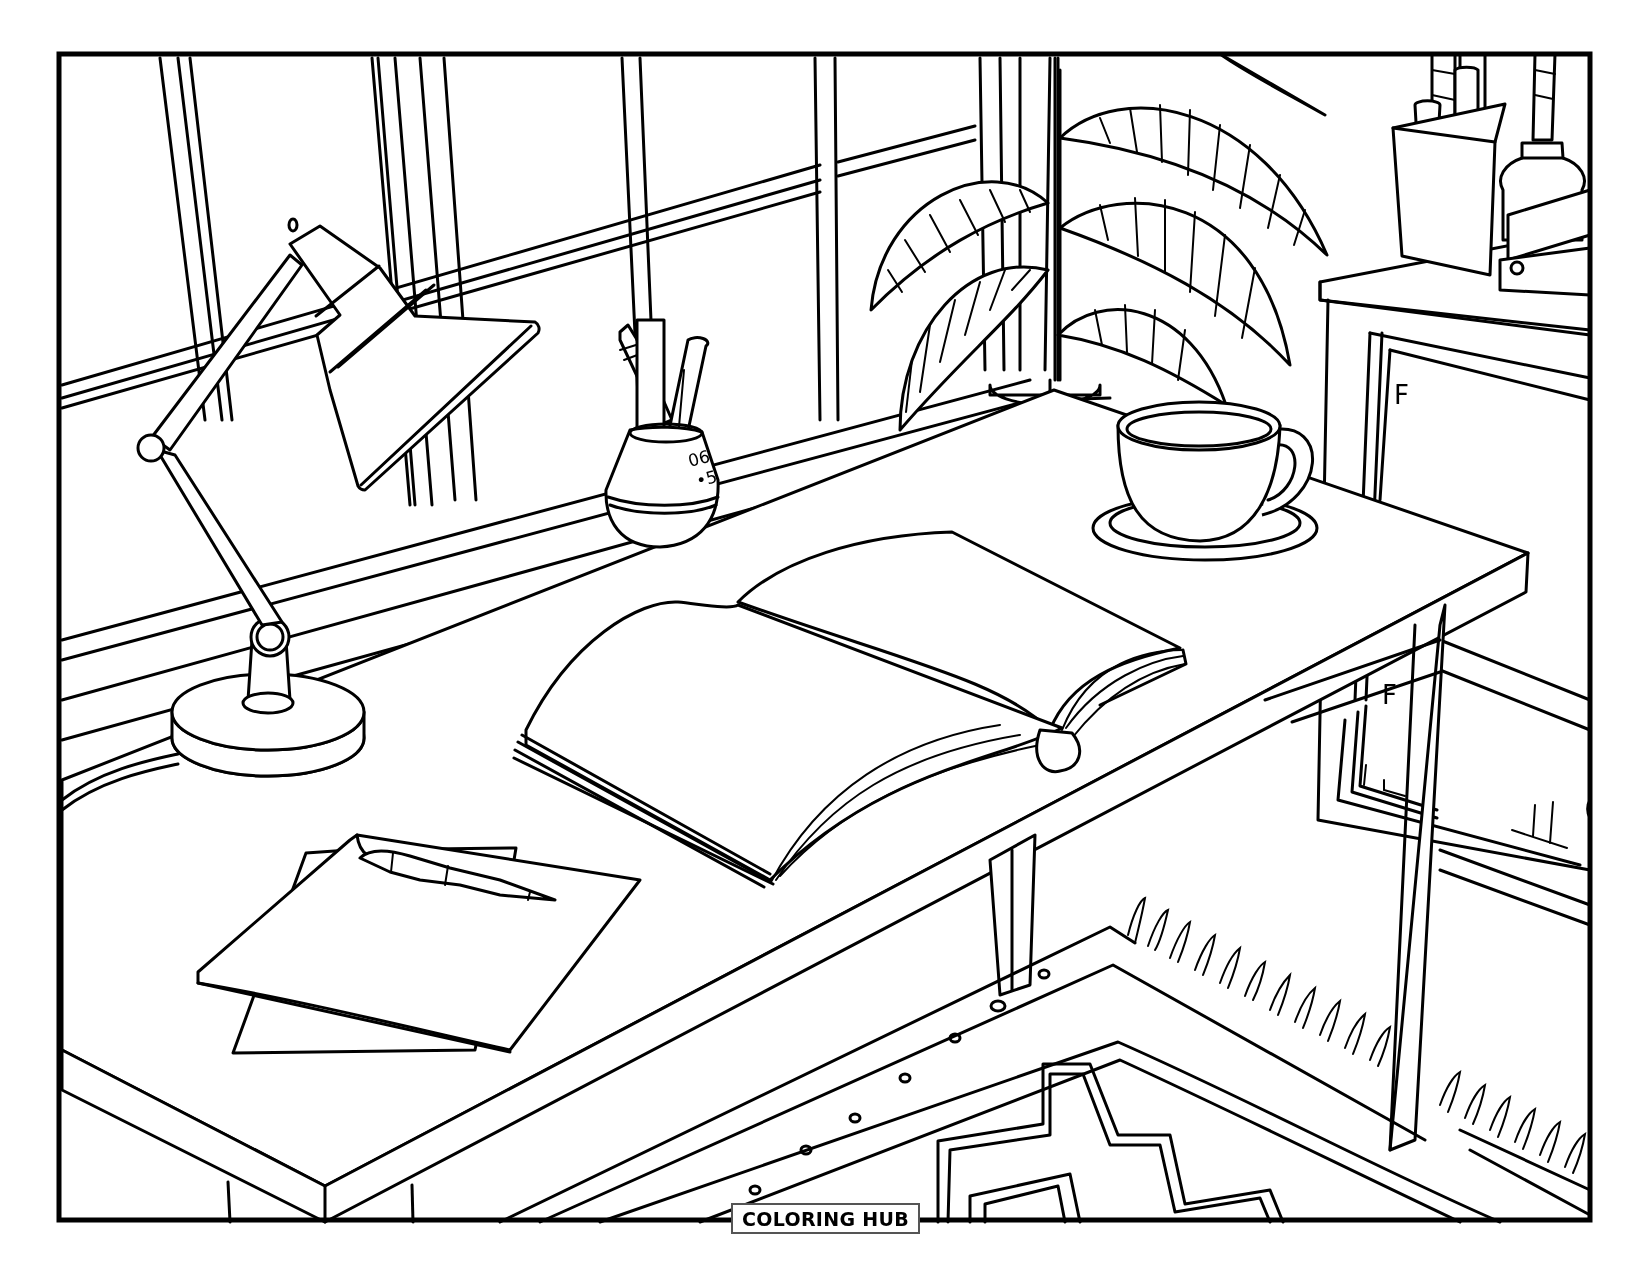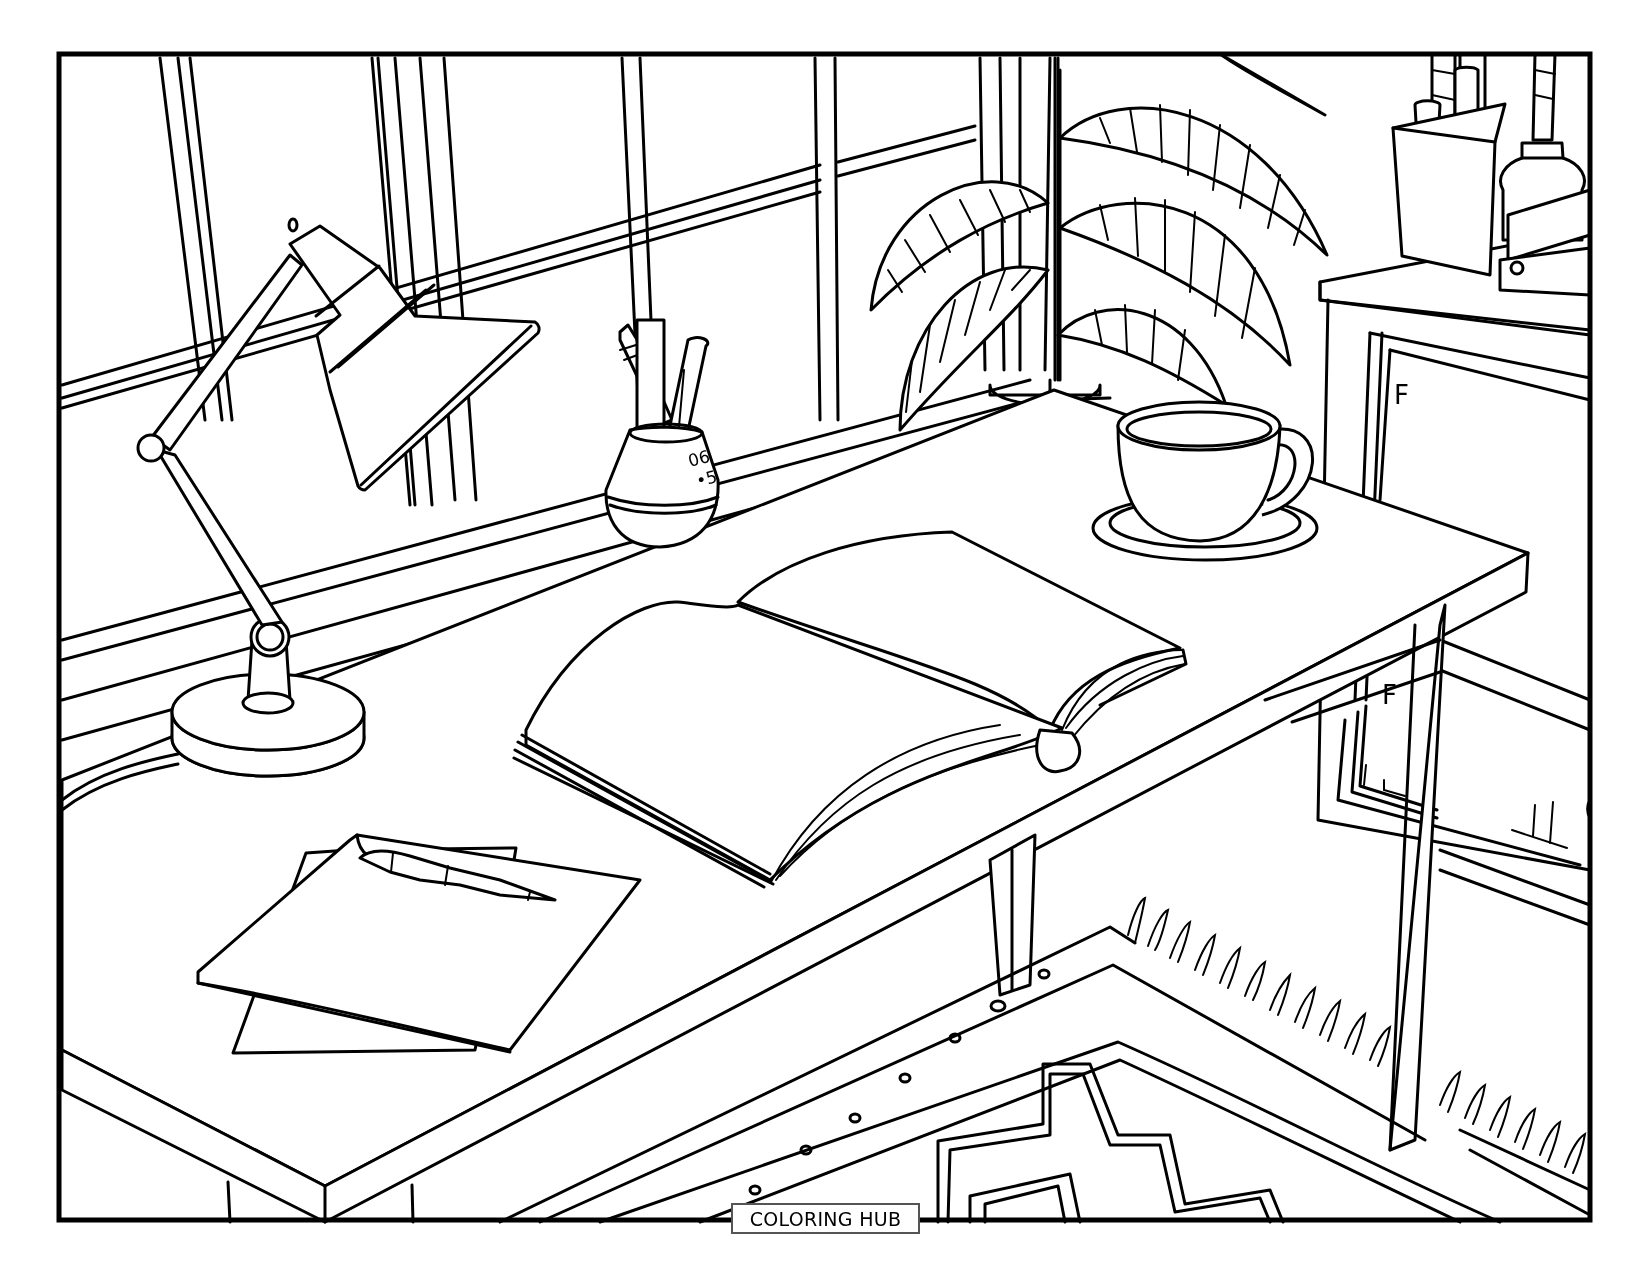--- a/index.html
+++ b/index.html
@@ -8,21 +8,21 @@
   #art .ln { fill: none; stroke: #000; stroke-width: 3; stroke-linejoin: round; stroke-linecap: round; }
   #art .thin { fill: none; stroke: #000; stroke-width: 2; stroke-linecap: round; }
   #art .wf { fill: #fff; stroke: #000; stroke-width: 3; stroke-linejoin: round; }
   #art .frame { fill: none; stroke: #000; stroke-width: 5; }
   .cup-text { font-family: "DejaVu Sans", sans-serif; font-size: 17px; fill: #000; }
   .cab-text { font-family: "DejaVu Sans", sans-serif; font-size: 26px; fill: #000; }
   .badge {
     position: absolute; left: 731px; top: 1203px; width: 189px; height: 31px;
     background: #fff; border: 2px solid #555; box-sizing: border-box;
     display: flex; align-items: center; justify-content: center;
-    font-family: "DejaVu Sans", sans-serif; font-weight: normal; font-size: 19px;
+    font-family: "DejaVu Sans", sans-serif; font-weight: bold; font-size: 19px;
     letter-spacing: 0.3px; color: #000;
   }
 </style>
 </head>
 <body>
 
 <svg id="art" viewBox="0 0 1650 1275" xmlns="http://www.w3.org/2000/svg">
 
   <g>
 

